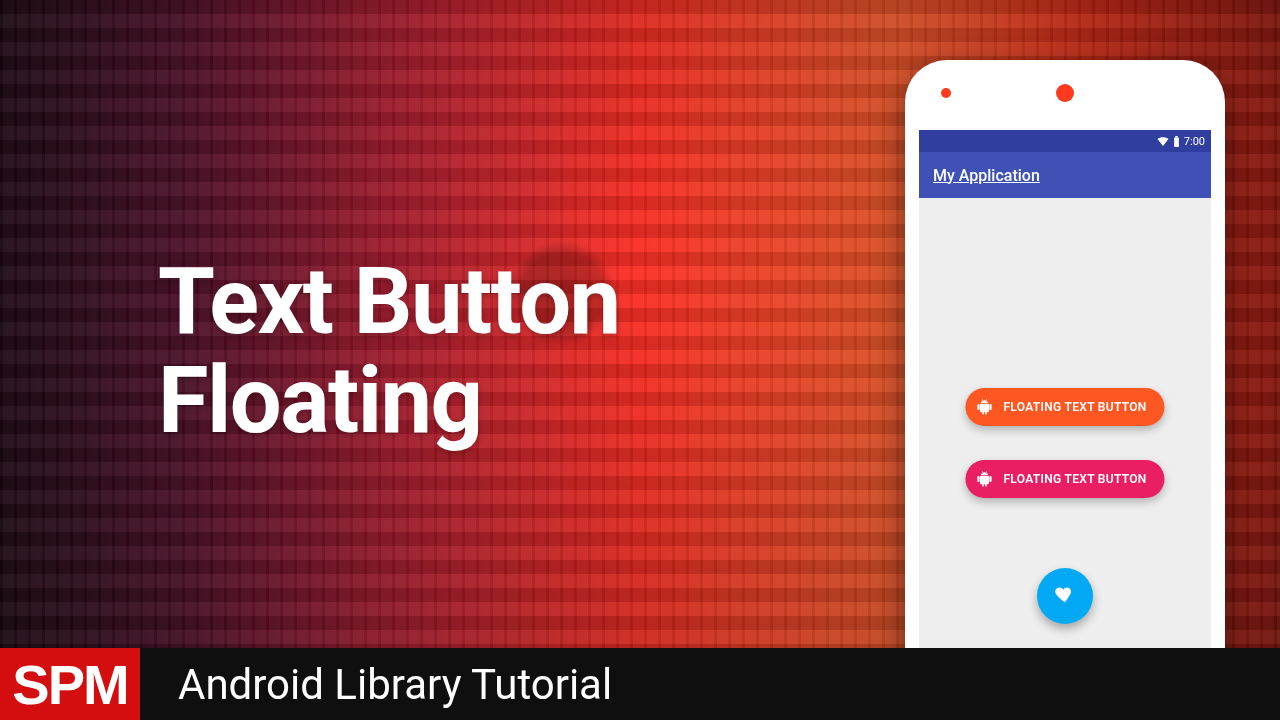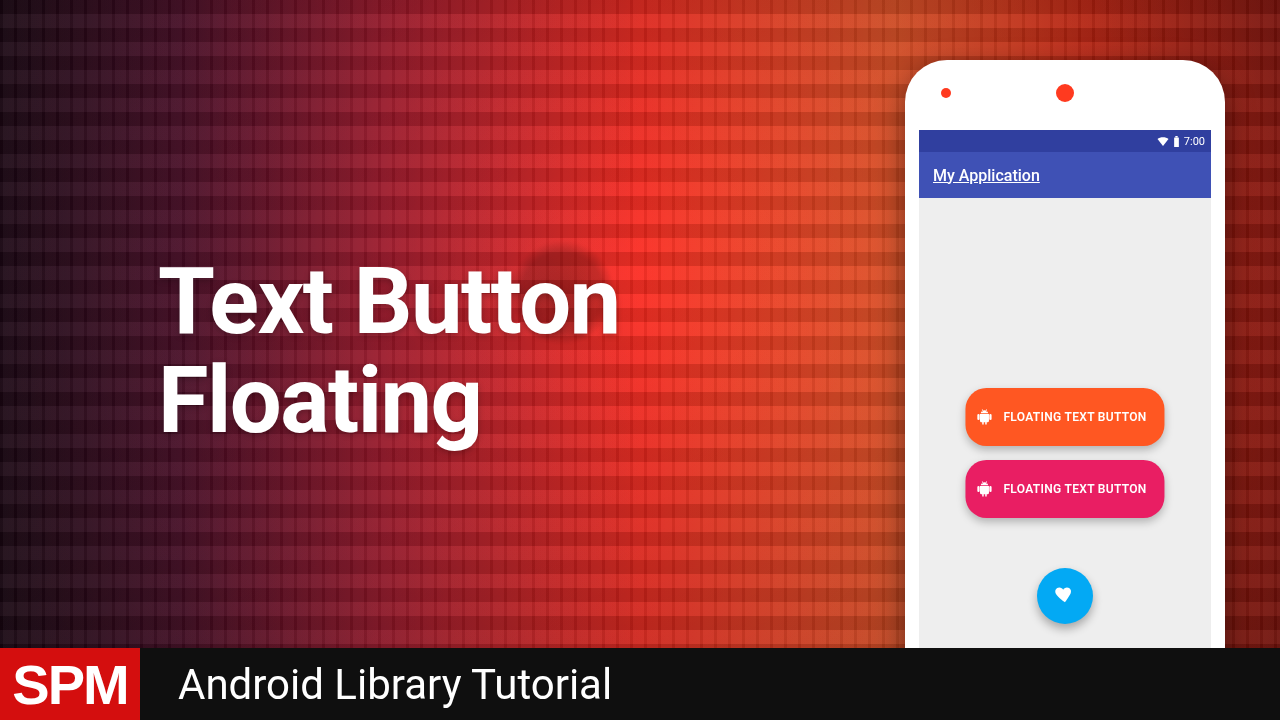--- a/index.html
+++ b/index.html
@@ -140,21 +140,21 @@
   }
   .app-body {
     flex:1;
     position:relative;
     background:#eeeeee;
   }
 
   .ftb {
     position:absolute;
     left:50%; transform:translateX(-50%);
-    height: 58px;
+    height: 38px;
     border-radius: 21px;
     display:flex; align-items:center;
     padding: 0 18px 0 10px;
     gap:10px;
     color:#fff;
     font-size:12px;
     font-weight:600;
     letter-spacing:0.3px;
     box-shadow: 0 4px 8px rgba(0,0,0,0.25);
     cursor:pointer;

